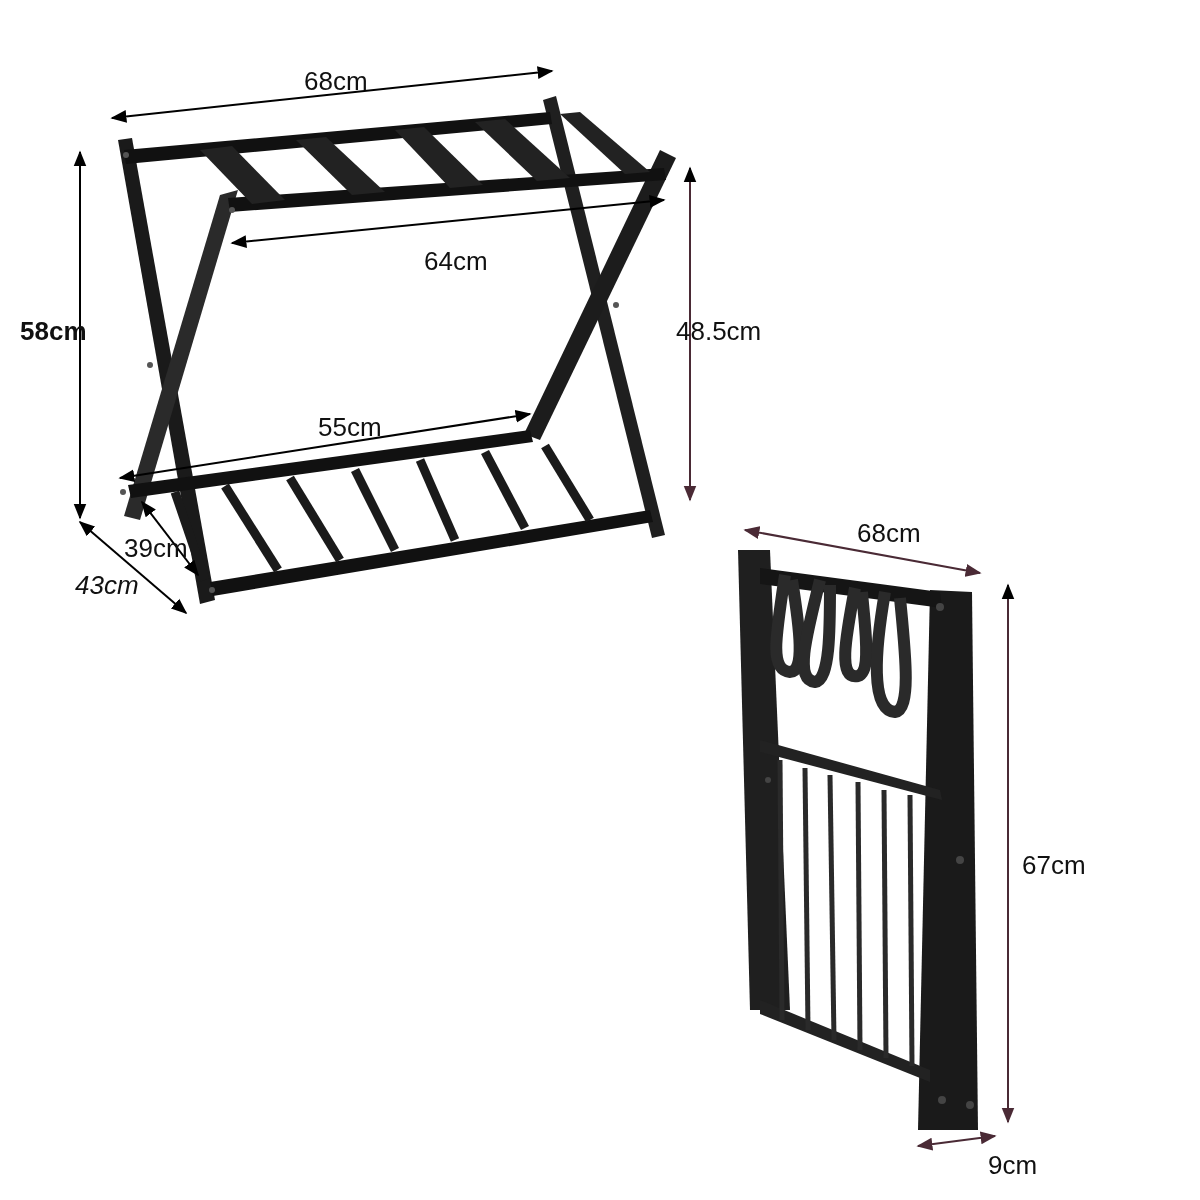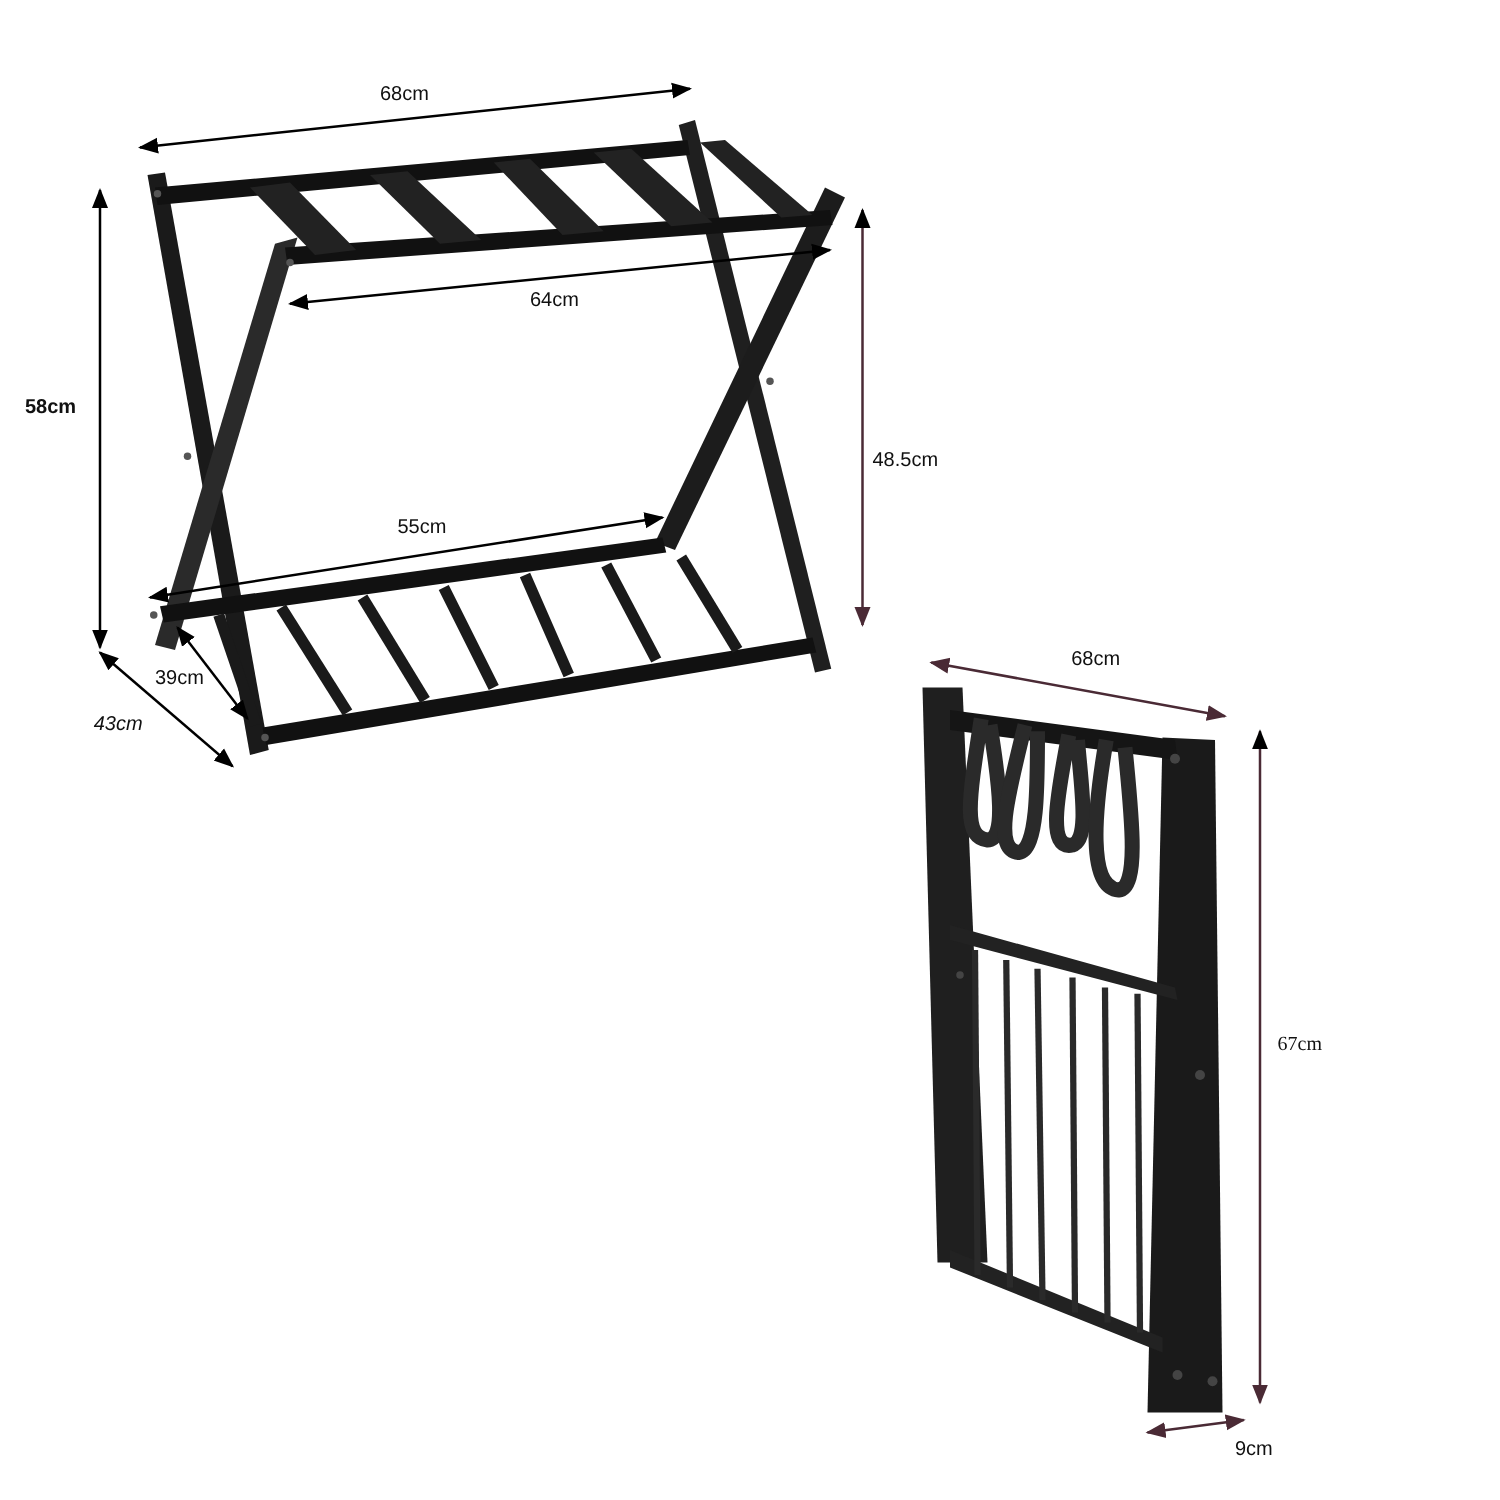--- a/index.html
+++ b/index.html
@@ -1,18 +1,18 @@
 <!DOCTYPE html>
 <html><head>
 <meta charset="utf-8">
 <style>
   html,body{margin:0;padding:0;background:#fff;}
   body{width:1200px;height:1200px;position:relative;overflow:hidden;font-family:"Liberation Sans",sans-serif;}
   svg{position:absolute;left:0;top:0;}
-  .lbl{position:absolute;font-size:16px;color:#111;white-space:nowrap;line-height:1;}
+  .lbl{position:absolute;font-size:26px;color:#111;white-space:nowrap;line-height:1;}
 </style>
 </head>
 <body>
 
 <svg width="1200" height="1200" viewBox="0 0 1200 1200">
   <defs>
     <marker id="ab" viewBox="0 0 10 10" refX="9" refY="5" markerWidth="8" markerHeight="8" orient="auto-start-reverse">
         <path d="M0,1 L10,5 L0,9 z" fill="#000"></path>
       </marker>
     <marker id="am" viewBox="0 0 10 10" refX="9" refY="5" markerWidth="8" markerHeight="8" orient="auto-start-reverse">
@@ -106,22 +106,22 @@
   </g>
 
   <g>
     <line x1="745" y1="530" x2="980" y2="573" stroke="#4a2a35" stroke-width="2" marker-start="url(#am)" marker-end="url(#am)"></line>
     <line x1="1008" y1="585" x2="1008" y2="1122" stroke="#4a2a35" stroke-width="2" marker-start="url(#ab)" marker-end="url(#am)"></line>
     <line x1="918" y1="1146" x2="995" y2="1136" stroke="#4a2a35" stroke-width="2" marker-start="url(#am)" marker-end="url(#am)"></line>
   </g>
 </svg>
 
 <div class="lbl" style="left:304px;top:68px;">68cm</div>
-<div class="lbl" style="left:424px;top:233px;">64cm</div>
+<div class="lbl" style="left:424px;top:248px;">64cm</div>
 <div class="lbl" style="left:20px;top:318px;font-weight:bold;">58cm</div>
-<div class="lbl" style="left:698px;top:318px;margin-top:43px;">48.5cm</div>
+<div class="lbl" style="left:676px;top:318px;">48.5cm</div>
 <div class="lbl" style="left:318px;top:414px;">55cm</div>
 <div class="lbl" style="left:124px;top:535px;">39cm</div>
 <div class="lbl" style="left:75px;top:572px;font-style:italic;">43cm</div>
 
 <div class="lbl" style="left:857px;top:520px;">68cm</div>
-<div class="lbl" style="left:1022px;top:828px;font-family:Liberation Serif, serif;">67cm</div>
+<div class="lbl" style="left:1022px;top:852px;">67cm</div>
 <div class="lbl" style="left:988px;top:1152px;">9cm</div>
 
 </body></html>

